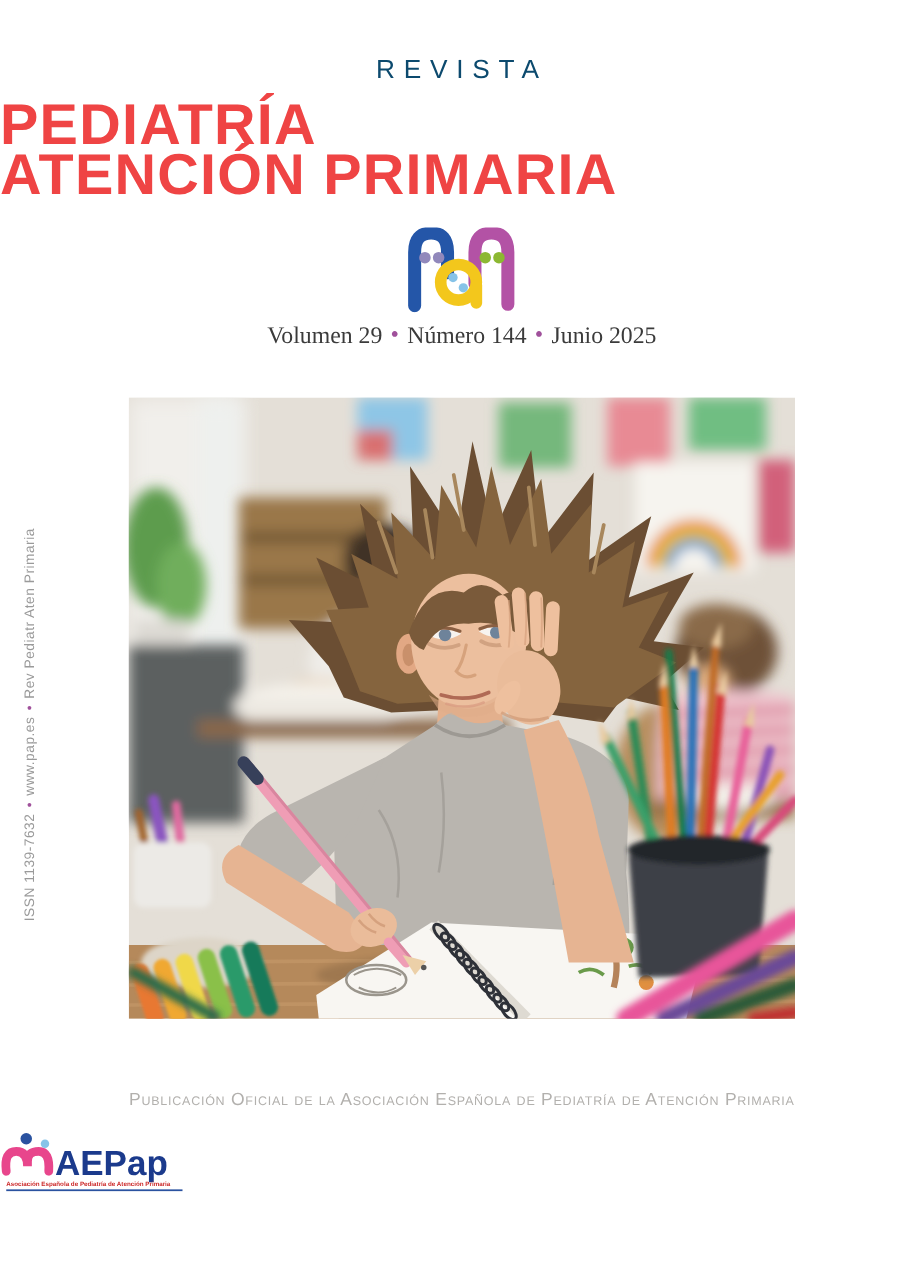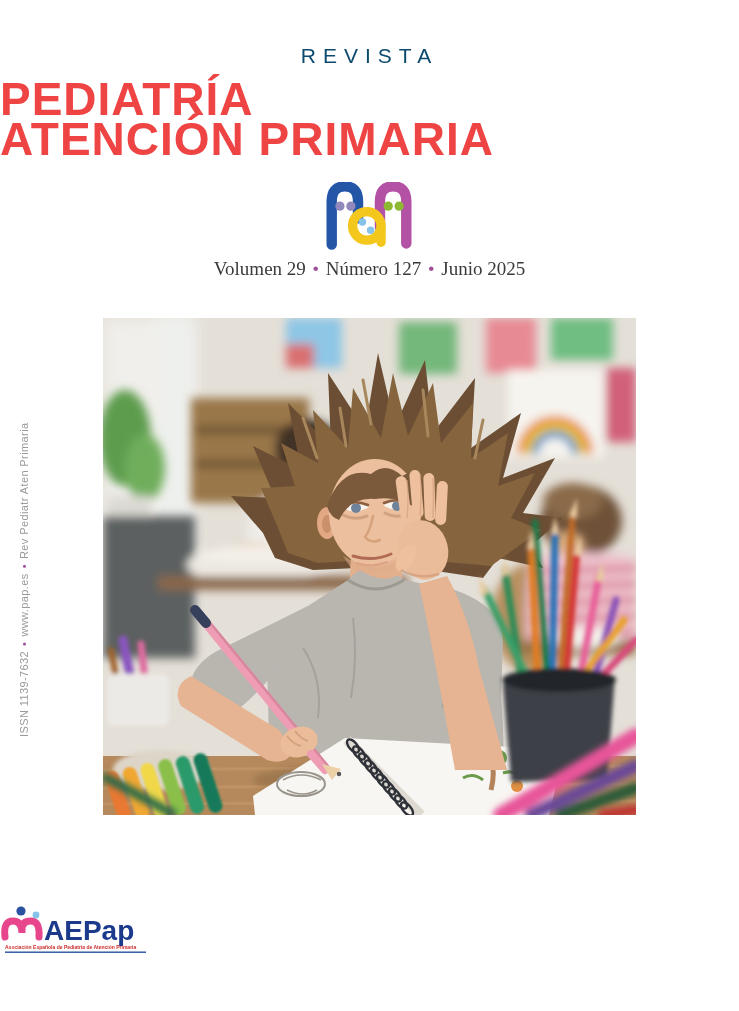--- a/index.html
+++ b/index.html
@@ -58,21 +58,21 @@
     <path d="M50,42 L50,55" fill="none" stroke="#f3c71c" stroke-width="8.5" stroke-linecap="round"></path>
     <circle cx="12.5" cy="22" r="4.2" fill="#9188bb"></circle>
     <circle cx="22.5" cy="22" r="4.2" fill="#9188bb"></circle>
     <circle cx="56.5" cy="22" r="4.2" fill="#8cb832"></circle>
     <circle cx="66.5" cy="22" r="4.2" fill="#8cb832"></circle>
     <circle cx="33" cy="36.5" r="3.4" fill="#86c3e8"></circle>
     <circle cx="40.5" cy="44" r="3.4" fill="#86c3e8"></circle>
   </svg>
 
   <div class="volume-line">
-    <span>Volumen 29</span><span class="dot">•</span><span>Número 127</span><span class="dot">•</span><span>Junio 2025</span>
+    <span>Volumen 29</span><span class="dot">•</span><span>Número 144</span><span class="dot">•</span><span>Junio 2025</span>
   </div>
 
   <div class="side-vertical">
     <span>ISSN 1139-7632</span><span class="dot">•</span><span>www.pap.es</span><span class="dot">•</span><span>Rev Pediatr Aten Primaria</span>
   </div>
 
   <svg class="photo" viewBox="0 0 533 497" role="img" aria-label="Bored schoolboy with messy hair resting his head on his hand at a classroom desk, holding a pink pencil over a spiral notebook, colored pencils in a cup beside him and blurred classmates behind">
     <defs>
       <filter id="b8" x="-40%" y="-40%" width="180%" height="180%">
           <feGaussianBlur stdDeviation="8"></feGaussianBlur>
@@ -269,20 +269,21 @@
 
       <g filter="url(#b3)" stroke-linecap="round">
         <path d="M533,418 L398,497" stroke="#e8559a" stroke-width="16"></path>
         <path d="M533,448 L428,497" stroke="#6a4898" stroke-width="13"></path>
         <path d="M533,470 L458,497" stroke="#2a5a38" stroke-width="12"></path>
         <path d="M533,492 L500,497" stroke="#c03030" stroke-width="10"></path>
       </g>
     </g>
   </svg>
 
+  <div class="pub-line">Publicación Oficial de la Asociación Española de Pediatría de Atención Primaria</div>
 
   <div class="aepap">
     <svg width="150" height="52" viewBox="0 0 150 52">
       <path d="M5,34 Q3,18 13,18 Q22,18 22,30 L22,26 Q22,18 31,18 Q40,18 39,34" fill="none" stroke="#e8468c" stroke-width="7" stroke-linecap="round"></path>
       <circle cx="21" cy="8" r="4.6" fill="#2a52a0"></circle>
       <circle cx="36" cy="12" r="3.4" fill="#86c3e8"></circle>
       <text x="44" y="37" font-family="Liberation Sans, sans-serif" font-size="28" font-weight="bold" fill="#1b3a8c">AEPap</text>
       <text x="5" y="46" font-family="Liberation Sans, sans-serif" font-size="5" font-weight="bold" fill="#cc2a2a">Asociación Española de Pediatría de Atención Primaria</text>
       <rect x="5" y="48.5" width="141" height="1.4" fill="#2a52a0"></rect>
     </svg>

